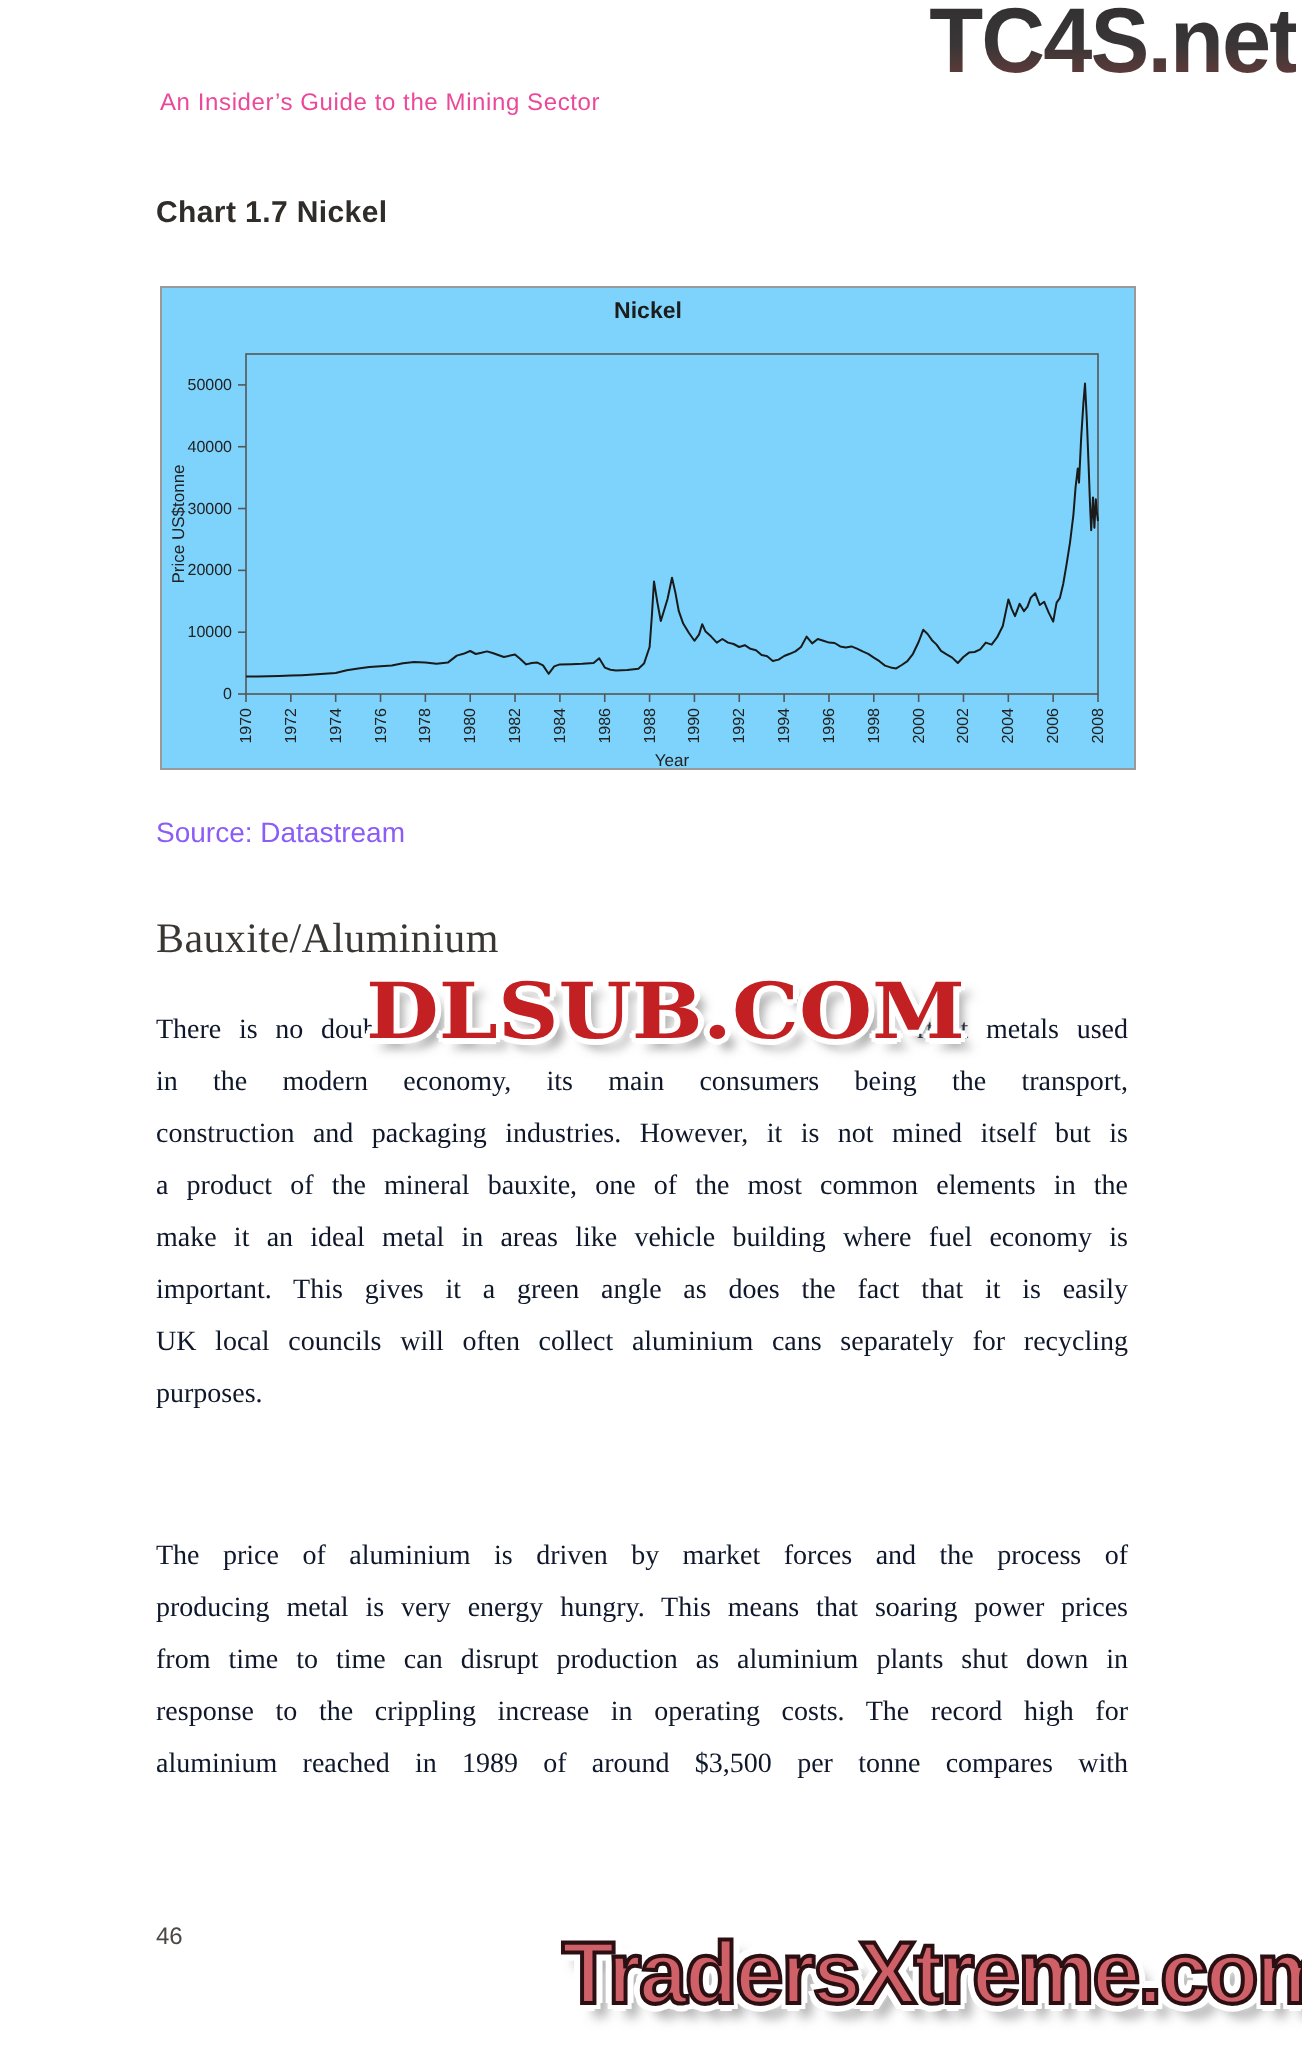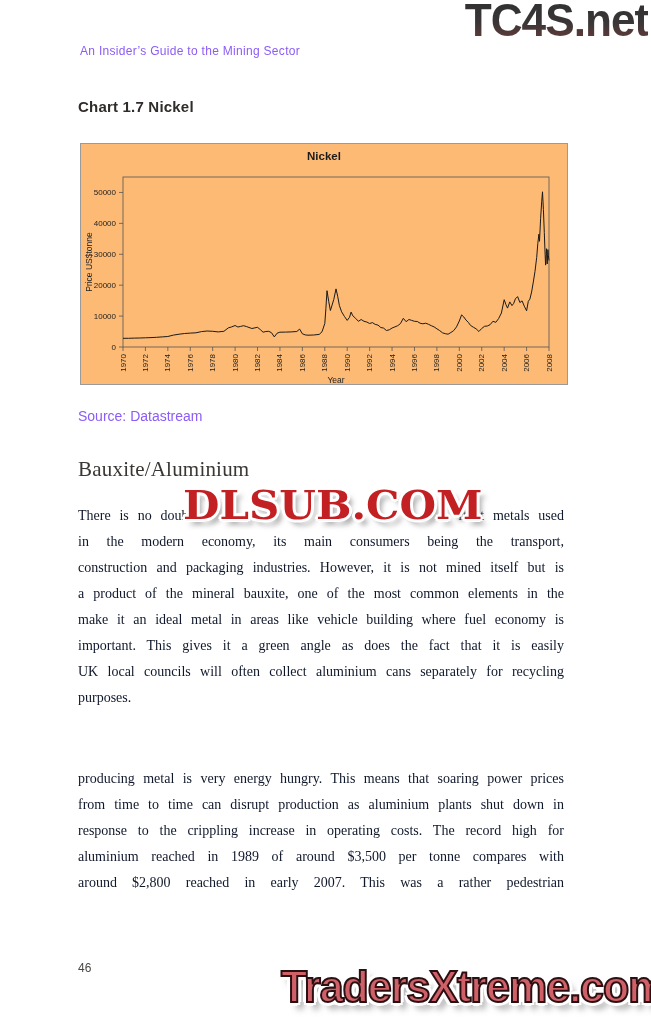--- a/index.html
+++ b/index.html
@@ -4,38 +4,38 @@
 <style>
   html,body{margin:0;padding:0;background:#e8e8e8;}
   .page{
     position:relative;width:651px;height:1024px;margin:0 auto;
     background:#ffffff;overflow:hidden;
     font-family:"Liberation Serif","DejaVu Serif",serif;color:#36322e;
   }
   
   .running-header{
     position:absolute;left:80px;top:44px;font-family:"Liberation Sans",sans-serif;
-    font-size:12px;color:#8b5cf6;letter-spacing:.3px;
+    font-size:12px;color:#ec4899;letter-spacing:.3px;
   }
   
   .wm-tc4s{
     position:absolute;top:-7px;right:3px;
     font-family:"Liberation Sans",sans-serif;font-weight:bold;font-size:46px;letter-spacing:-1px;
     background:linear-gradient(to bottom,#2e2e2e 0%,#3a3637 55%,#5d3a39 82%,#714644 100%);
     -webkit-background-clip:text;background-clip:text;color:transparent;
     transform:scaleX(.96);transform-origin:right top;
   }
   .chart-heading{
     position:absolute;left:78px;top:98px;font-family:"Liberation Sans",sans-serif;
     font-weight:bold;font-size:15px;color:#2f2c2a;letter-spacing:.2px;
   }
   
   .chart-box{
     position:absolute;left:80px;top:143px;width:488px;height:242px;
-    border:1px solid #9a9a9a;background:#fdba74;box-sizing:border-box;
+    border:1px solid #9a9a9a;background:#7dd3fc;box-sizing:border-box;
   }
   .chart-title{
     position:absolute;top:6px;left:0;width:100%;text-align:center;
     font-family:"Liberation Sans",sans-serif;font-weight:bold;font-size:11.5px;color:#1c1c1c;
   }
   .chart-box svg{position:absolute;left:0;top:0;}
   .chart-box svg text{font-family:"Liberation Sans",sans-serif;}
   .source-line{position:absolute;left:78px;top:408px;font-family:"Liberation Sans",sans-serif;font-size:14px;color:#8b5cf6;}
   .section-heading{position:absolute;left:78px;top:457px;font-size:21px;color:#3a3633;letter-spacing:.2px;text-align:right;}
   .para{position:absolute;left:78px;width:486px;font-size:14px;line-height:26px;color:#0f172a;}
@@ -155,24 +155,24 @@
         <div class="jline">make it an ideal metal in areas like vehicle building where fuel economy is</div>
         <div class="jline">important. This gives it a green angle as does the fact that it is easily</div>
         <div class="jline">UK local councils will often collect aluminium cans separately for recycling</div>
         <div class="jline plain">purposes.</div>
       </div>
   </div>
 
   <div class="wm-dlsub">DLSUB.COM</div>
 
   <div class="para para-2">
+      <div class="jline">The price of aluminium is driven by market forces and the process of</div>
       <div class="jline">producing metal is very energy hungry. This means that soaring power prices</div>
       <div class="jline">from time to time can disrupt production as aluminium plants shut down in</div>
       <div class="jline">response to the crippling increase in operating costs. The record high for</div>
       <div class="jline">aluminium reached in 1989 of around $3,500 per tonne compares with</div>
-      <div class="jline">around $2,800 reached in early 2007. This was a rather pedestrian</div>
     </div>
 
   <div class="page-number">46</div>
 
   <div class="wm-traders">TradersXtreme.com</div>
 
 </div>
 
 </body></html>

